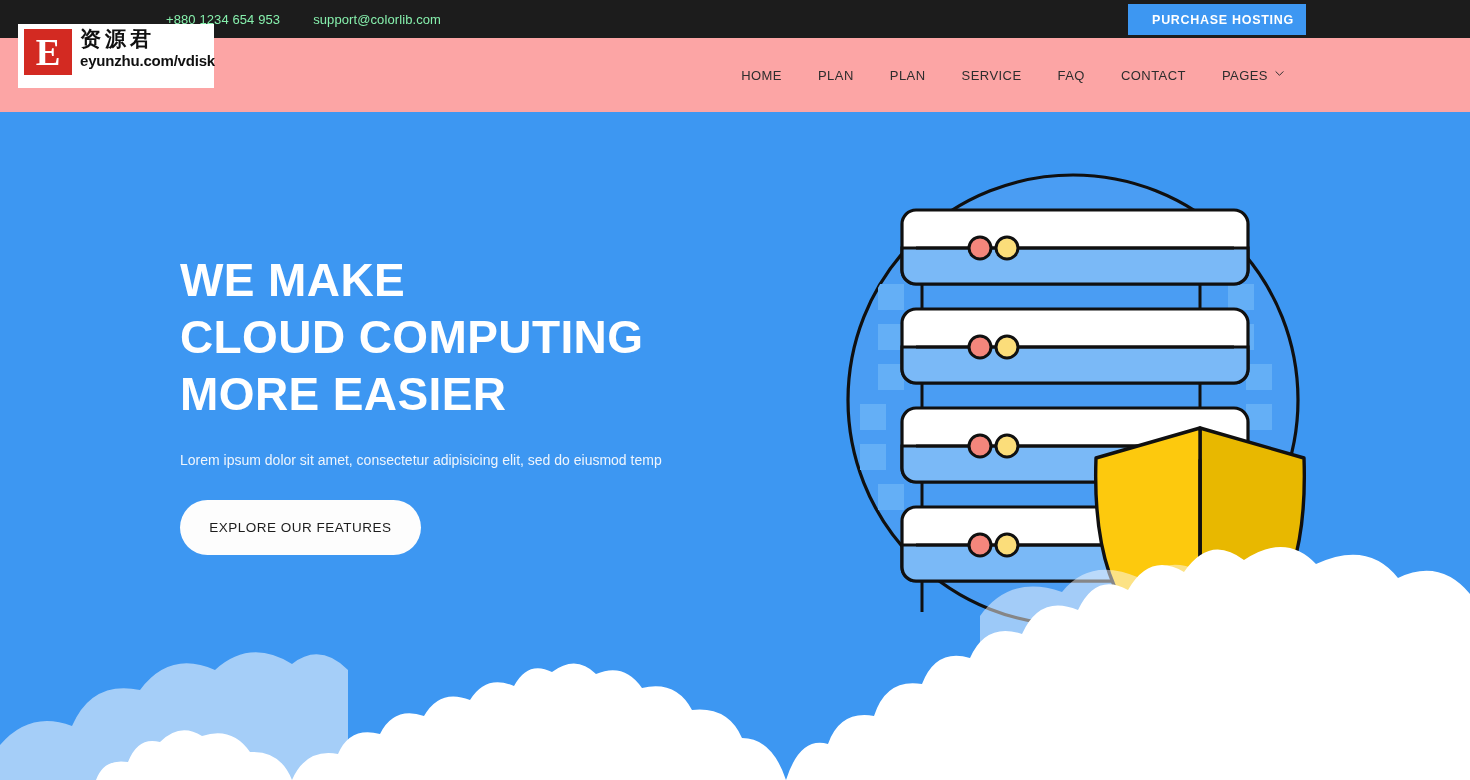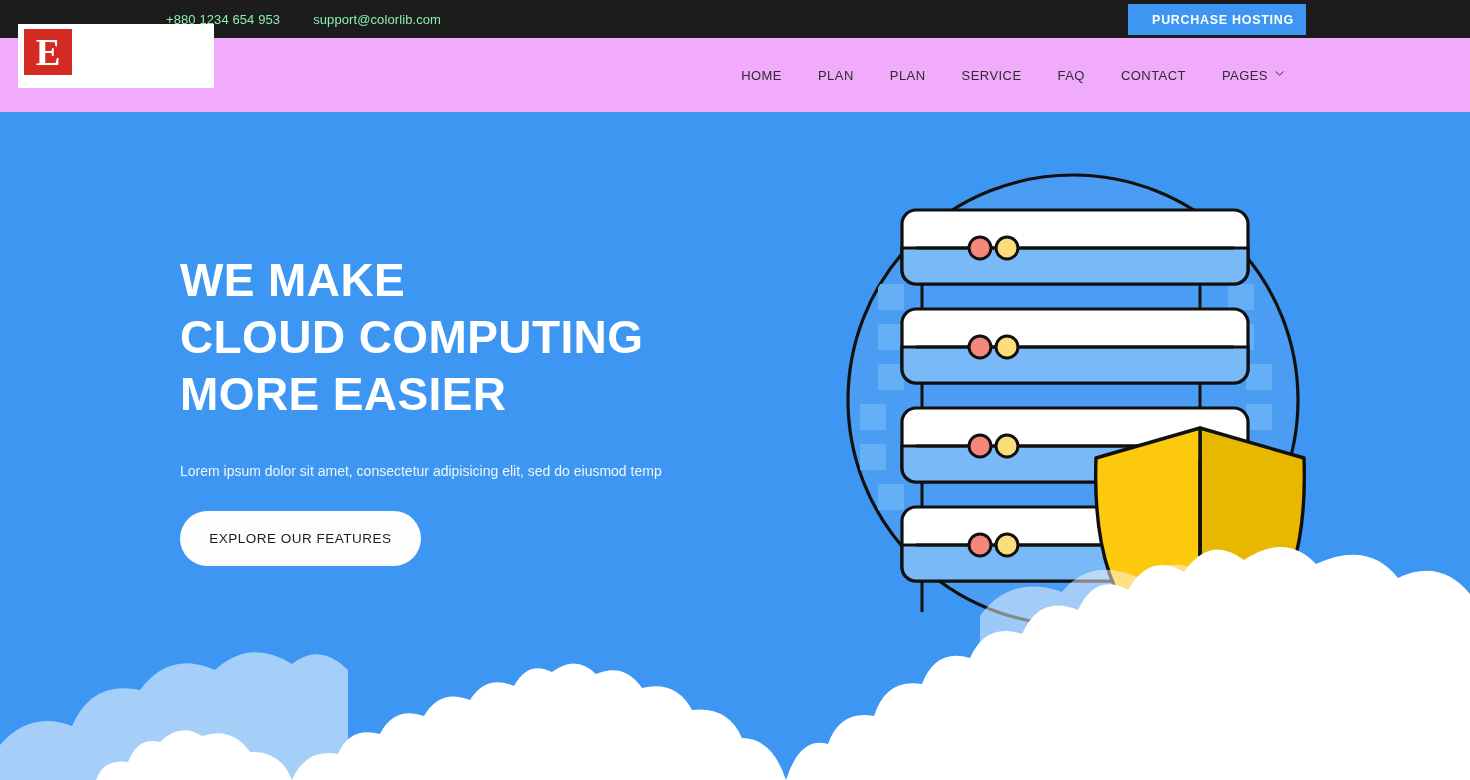--- a/index.html
+++ b/index.html
@@ -51,21 +51,21 @@
     justify-content: center;
     padding-left: 12px;
   }
 
   
   .header {
     position: absolute;
     top: 38px; left: 0;
     width: 1470px;
     height: 74px;
-    background: #f0abfc;
+    background: #fca5a5;
     display: flex;
     align-items: center;
   }
   .nav {
     position: absolute;
     right: 0;
     top: 0;
     height: 74px;
     display: flex;
     align-items: center;
@@ -111,21 +111,21 @@
   }
   .hero-title {
     color: #ffffff;
     font-size: 46px;
     font-weight: 700;
     line-height: 57px;
     letter-spacing: 0.4px;
   }
   .hero-title .l { display: block; }
   .hero-sub {
-    margin-top: 37px;
+    margin-top: 26px;
     color: #eef5fd;
     font-size: 14px;
     line-height: 22px;
     max-width: 495px;
   }
   .hero-sub .l { display: block; }
   .explore-btn {
     margin-top: 29px;
     display: inline-flex;
     align-items: center;
@@ -368,20 +368,24 @@
         <path d="M1402 250 L1402 118 Q1420 92 1446 102 Q1462 86 1470 96 L1470 250 Z" opacity="0.9"></path>
       </g>
     </svg>
   </div>
 </div>
 
 <div class="watermark">
   <div class="wm-e">
     <span>E</span>
   </div>
+  <div class="wm-txt">
+    <div class="wm-cn">资源君</div>
+    <div class="wm-url">eyunzhu.com/vdisk</div>
+  </div>
 </div>
 <div class="wm-glyph">
   <svg width="62" height="22" viewBox="0 0 62 22">
     <circle cx="6" cy="16" r="5.5" fill="#111111"></circle>
     <path d="M16 4 L34 4 L25 20 Z" fill="#111111"></path>
     <rect x="37" y="4" width="13" height="16" fill="#111111"></rect>
     <circle cx="57" cy="16" r="5" fill="#111111"></circle>
   </svg>
 </div>
 

